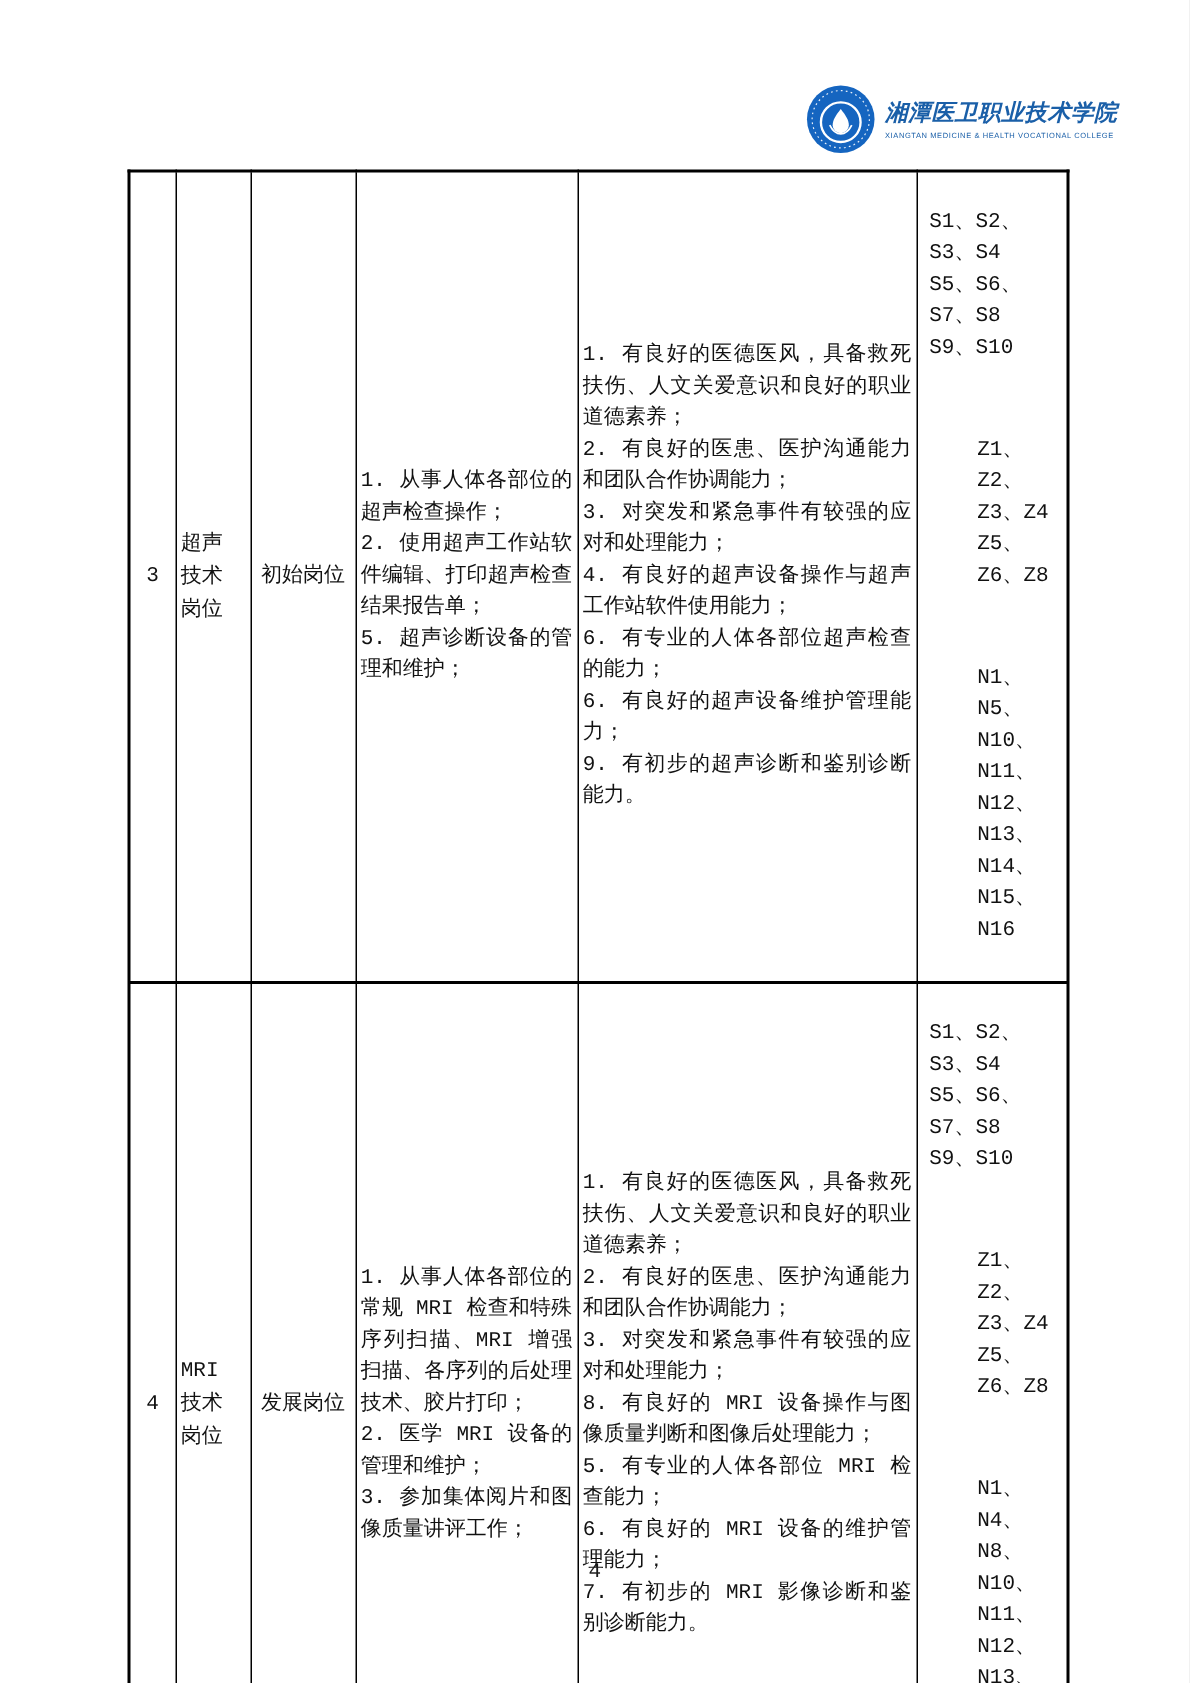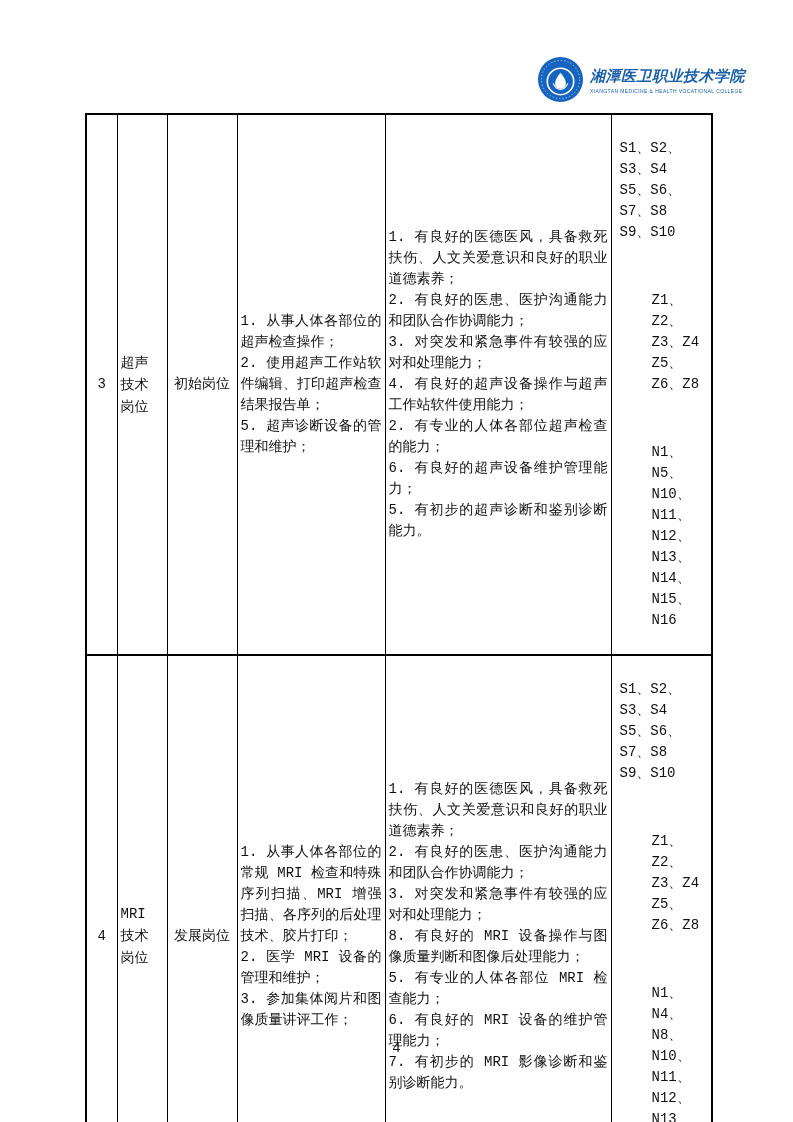--- a/index.html
+++ b/index.html
@@ -118,23 +118,23 @@
         <td class="cell-duties">
           <div>1. 从事人体各部位的超声检查操作；</div>
           <div>2. 使用超声工作站软件编辑、打印超声检查结果报告单；</div>
           <div>5. 超声诊断设备的管理和维护；</div>
         </td>
         <td class="cell-req">
           <div>1. 有良好的医德医风，具备救死扶伤、人文关爱意识和良好的职业道德素养；</div>
           <div>2. 有良好的医患、医护沟通能力和团队合作协调能力；</div>
           <div>3. 对突发和紧急事件有较强的应对和处理能力；</div>
           <div>4. 有良好的超声设备操作与超声工作站软件使用能力；</div>
-          <div>2. 有专业的人体各部位超声检查的能力；</div>
+          <div>6. 有专业的人体各部位超声检查的能力；</div>
           <div>6. 有良好的超声设备维护管理能力；</div>
-          <div>5. 有初步的超声诊断和鉴别诊断能力。</div>
+          <div>9. 有初步的超声诊断和鉴别诊断能力。</div>
         </td>
         <td class="cell-codes">
           <div class="code-group">S1、S2、S3、S4
 S5、S6、S7、S8
 S9、S10</div>
           <div class="code-group">Z1、Z2、Z3、Z4
 Z5、Z6、Z8</div>
           <div class="code-group">N1、N5、N10、N11、
 N12、N13、N14、
 N15、N16</div>

